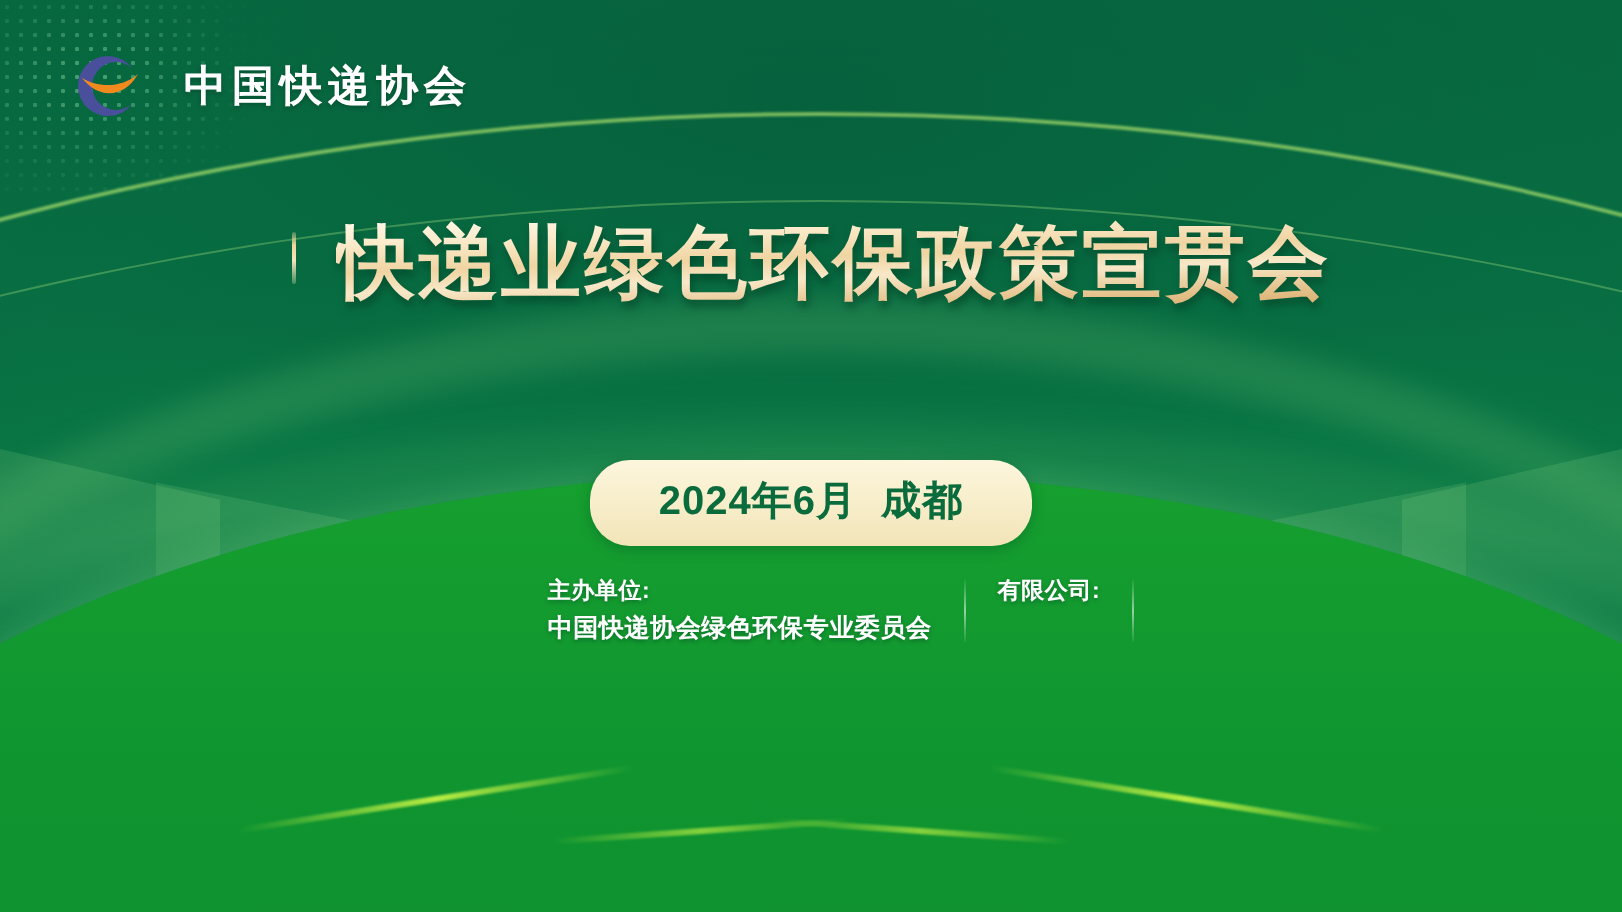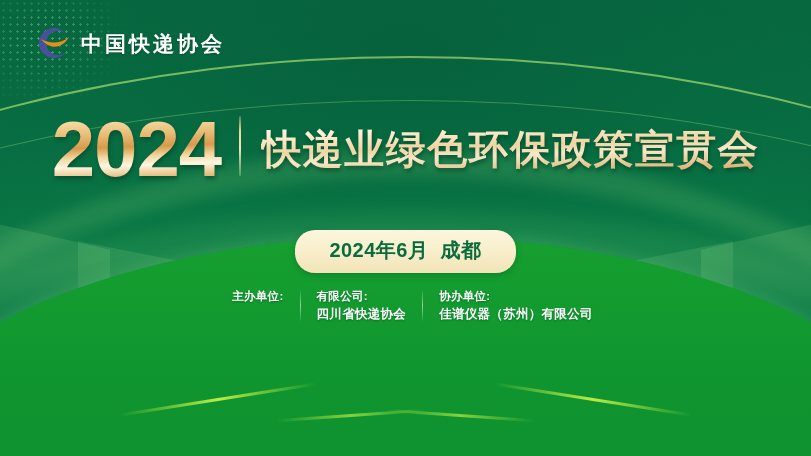--- a/index.html
+++ b/index.html
@@ -104,21 +104,21 @@
 
   
   .floor{
     position:absolute;left:-18%;right:-18%;bottom:-240px;height:460px;
     border-radius:50% 50% 0 0 / 58% 58% 0 0;
     background:linear-gradient(180deg,#16a02f 0%,#0f9430 34%,#0d8c2d 100%);
     box-shadow:0 -2px 16px rgba(180,255,160,.18);
   }
 
   
-  .logo{position:absolute;left:36px;top:26px;display:flex;align-items:center;gap:9px;}
+  .logo{position:absolute;left:36px;top:26px;display:flex;align-items:center;gap:20px;}
   .logo-mark{width:36px;height:34px;flex:0 0 auto;}
   .logo-text{display:flex;flex-direction:column;line-height:1;}
   .logo-cn{
     font-size:21px;font-weight:700;color:#ffffff;letter-spacing:3px;
     font-family:"Liberation Sans","DejaVu Sans",sans-serif;
     text-shadow:0 1px 2px rgba(0,40,20,.35);
   }
   .logo-en{
     margin-top:4px;font-size:11px;color:#eaf7ef;letter-spacing:.6px;
     font-family:"Liberation Serif","DejaVu Serif",serif;
@@ -245,41 +245,36 @@
       <path d="M60 16 A30 30 0 1 0 60 52 A24 24 0 1 1 60 16 Z" fill="#4a4f9c"></path>
       <path d="M10 26 C26 47 52 47 66 22 C50 36 26 36 10 26 Z" fill="#f08a1f"></path>
     </svg>
     <div class="logo-text">
       <div class="logo-cn">中国快递协会</div>
     </div>
   </div>
 
   <div class="headline">
     <div class="headline-inner">
-      <div class="year">2024</div>
       <div class="divider"></div>
       <div class="titles">
         <div class="title-main">快递业绿色环保政策宣贯会</div>
       </div>
     </div>
   </div>
 
   <div class="pill-wrap">
     <div class="pill">2024年6月  成都</div>
   </div>
 
   <div class="orgs">
     <div class="org">
       <div class="org-label">主办单位:</div>
+      <div class="org-name">中国快递协会绿色环保专业委员会</div>
     </div>
     <div class="org-sep"></div>
     <div class="org">
       <div class="org-label">有限公司:</div>
-      <div class="org-name">四川省快递协会</div>
     </div>
     <div class="org-sep"></div>
-    <div class="org">
-      <div class="org-label">协办单位:</div>
-      <div class="org-name">佳谱仪器（苏州）有限公司</div>
-    </div>
   </div>
 
 </div>
 
 </body></html>

